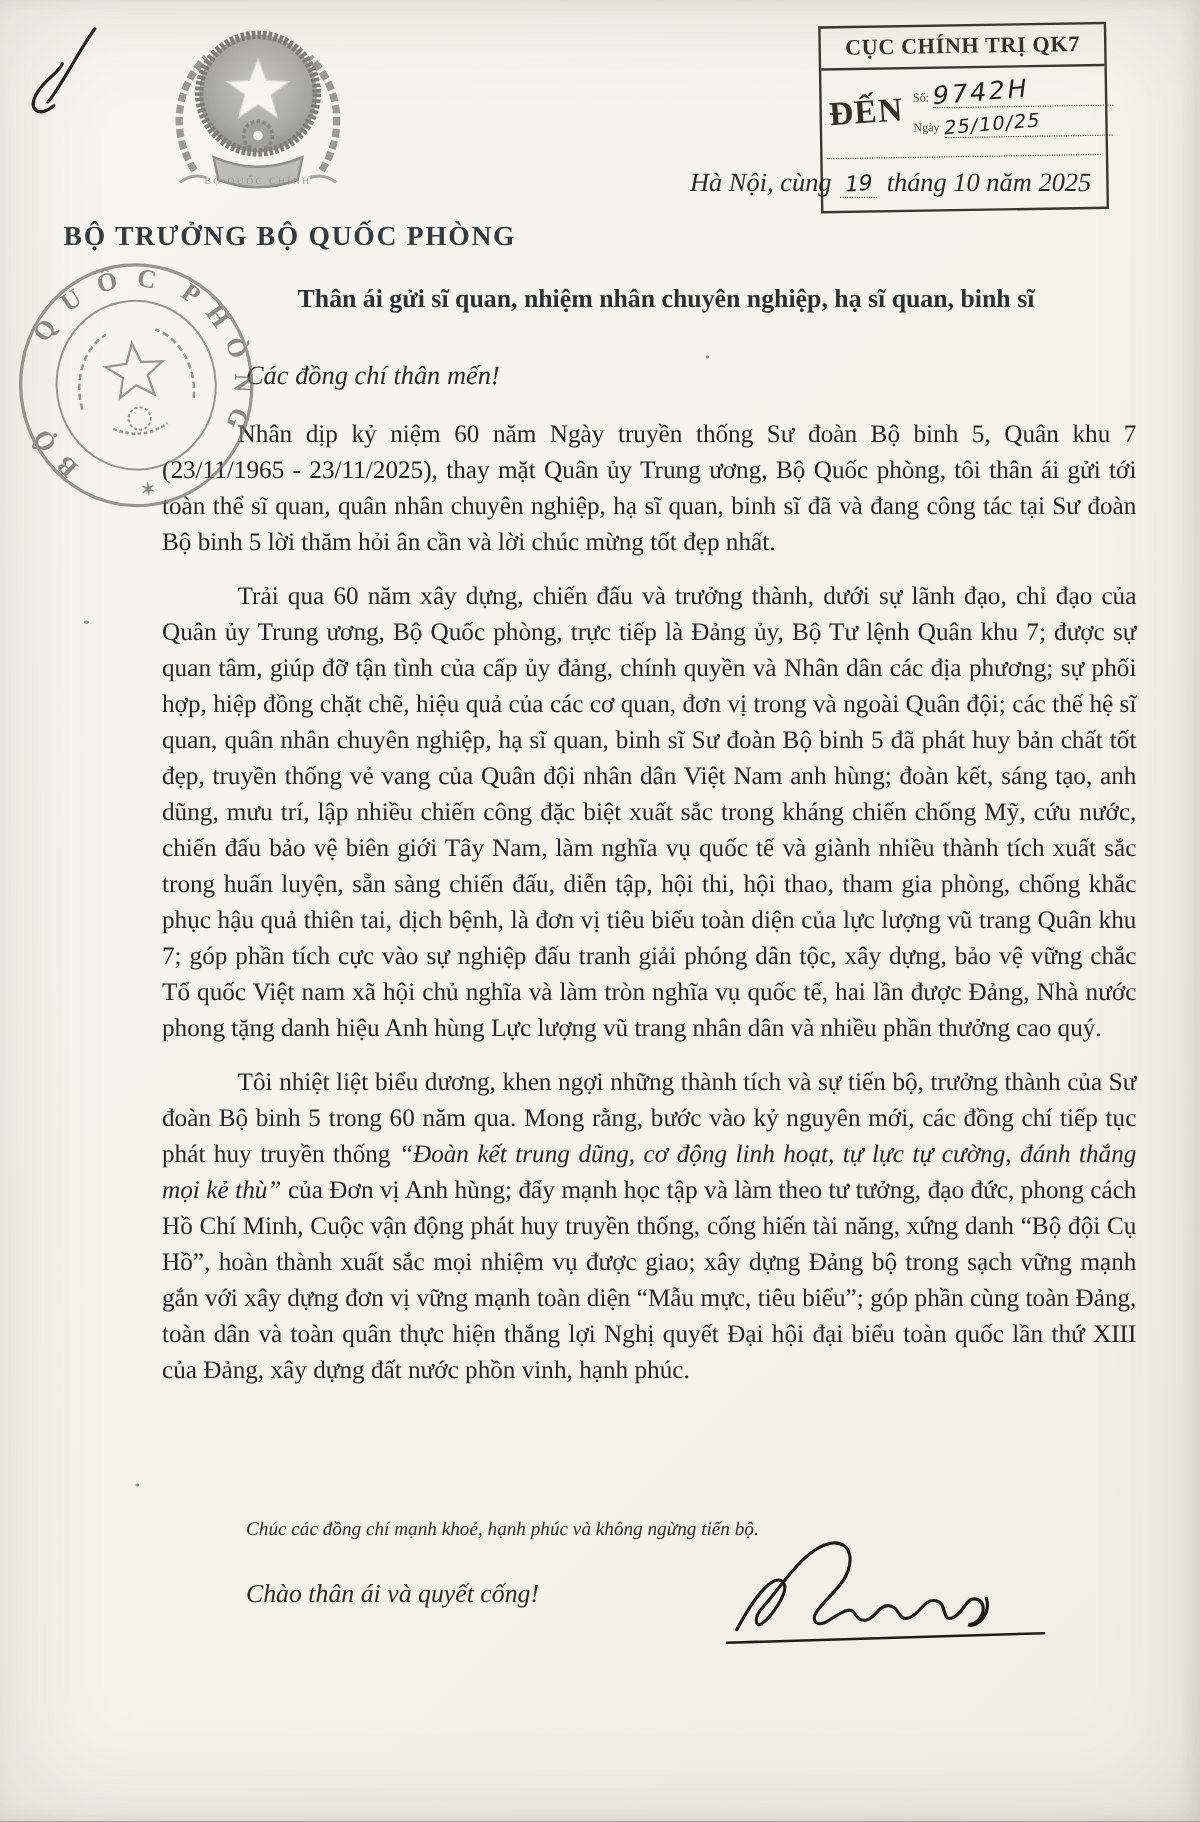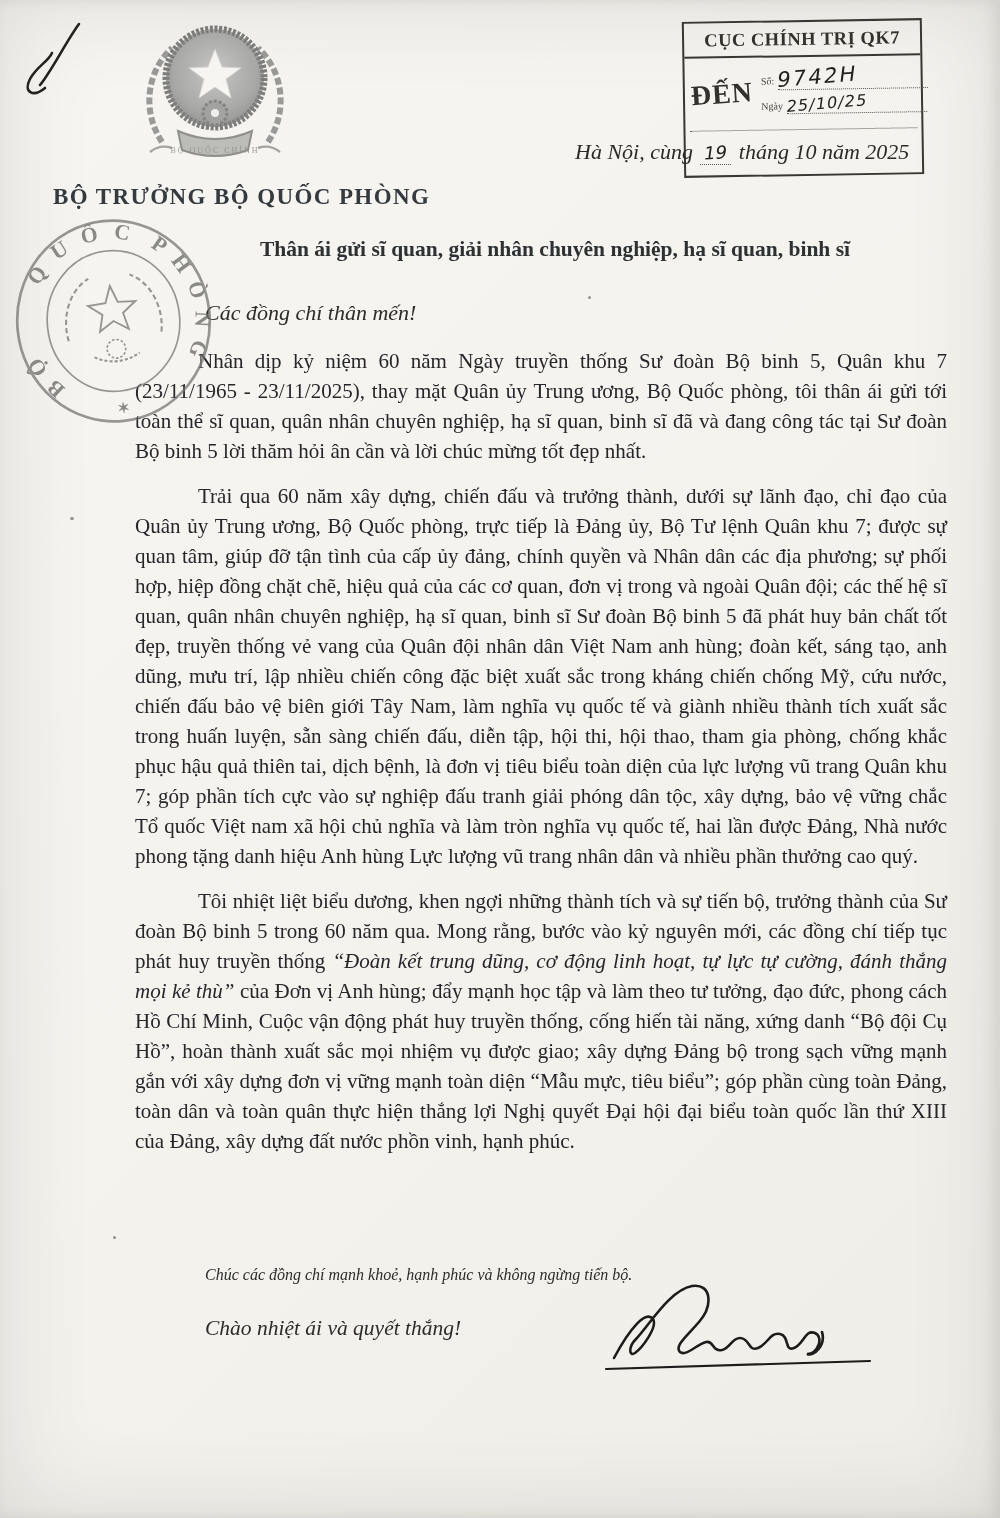--- a/index.html
+++ b/index.html
@@ -133,33 +133,33 @@
     </g>
     <g transform="rotate(-6 100 105)" fill="#6f6f6d" font-family="Liberation Serif,serif" font-weight="bold" font-size="21">
       <text letter-spacing="10"><textPath href="#sealRing" startOffset="428">BỘ</textPath></text>
       <text letter-spacing="14"><textPath href="#sealRing" startOffset="42">QUỐC</textPath></text>
       <text letter-spacing="11"><textPath href="#sealRing" startOffset="168">PHÒNG</textPath></text>
       <text font-size="14"><textPath href="#sealRing" startOffset="365">✶</textPath></text>
     </g>
   </svg>
 
   <div class="salutation">
-    <div>Thân ái gửi sĩ quan, giải nhân chuyên nghiệp, hạ sĩ quan, binh sĩ</div>
+    <div>Thân ái gửi sĩ quan, nhiệm nhân chuyên nghiệp, hạ sĩ quan, binh sĩ</div>
   </div>
 
   <div class="greeting">Các đồng chí thân mến!</div>
 
   <div class="body-text">
     <p>Nhân dịp kỷ niệm 60 năm Ngày truyền thống Sư đoàn Bộ binh 5, Quân khu 7 (23/11/1965 - 23/11/2025), thay mặt Quân ủy Trung ương, Bộ Quốc phòng, tôi thân ái gửi tới toàn thể sĩ quan, quân nhân chuyên nghiệp, hạ sĩ quan, binh sĩ đã và đang công tác tại Sư đoàn Bộ binh 5 lời thăm hỏi ân cần và lời chúc mừng tốt đẹp nhất.</p>
     <p>Trải qua 60 năm xây dựng, chiến đấu và trưởng thành, dưới sự lãnh đạo, chỉ đạo của Quân ủy Trung ương, Bộ Quốc phòng, trực tiếp là Đảng ủy, Bộ Tư lệnh Quân khu 7; được sự quan tâm, giúp đỡ tận tình của cấp ủy đảng, chính quyền và Nhân dân các địa phương; sự phối hợp, hiệp đồng chặt chẽ, hiệu quả của các cơ quan, đơn vị trong và ngoài Quân đội; các thế hệ sĩ quan, quân nhân chuyên nghiệp, hạ sĩ quan, binh sĩ Sư đoàn Bộ binh 5 đã phát huy bản chất tốt đẹp, truyền thống vẻ vang của Quân đội nhân dân Việt Nam anh hùng; đoàn kết, sáng tạo, anh dũng, mưu trí, lập nhiều chiến công đặc biệt xuất sắc trong kháng chiến chống Mỹ, cứu nước, chiến đấu bảo vệ biên giới Tây Nam, làm nghĩa vụ quốc tế và giành nhiều thành tích xuất sắc trong huấn luyện, sẵn sàng chiến đấu, diễn tập, hội thi, hội thao, tham gia phòng, chống khắc phục hậu quả thiên tai, dịch bệnh, là đơn vị tiêu biểu toàn diện của lực lượng vũ trang Quân khu 7; góp phần tích cực vào sự nghiệp đấu tranh giải phóng dân tộc, xây dựng, bảo vệ vững chắc Tổ quốc Việt nam xã hội chủ nghĩa và làm tròn nghĩa vụ quốc tế, hai lần được Đảng, Nhà nước phong tặng danh hiệu Anh hùng Lực lượng vũ trang nhân dân và nhiều phần thưởng cao quý.</p>
     <p><span>Tôi nhiệt liệt biểu dương, khen ngợi những thành tích và sự tiến bộ, trưởng thành của Sư đoàn Bộ binh 5 trong 60 năm qua. Mong rằng, bước vào kỷ nguyên mới, các đồng chí tiếp tục phát huy truyền thống </span><span class="quote-italic">“Đoàn kết trung dũng, cơ động linh hoạt, tự lực tự cường, đánh thắng mọi kẻ thù”</span><span> của Đơn vị Anh hùng; đẩy mạnh học tập và làm theo tư tưởng, đạo đức, phong cách Hồ Chí Minh, Cuộc vận động phát huy truyền thống, cống hiến tài năng, xứng danh “Bộ đội Cụ Hồ”, hoàn thành xuất sắc mọi nhiệm vụ được giao; xây dựng Đảng bộ trong sạch vững mạnh gắn với xây dựng đơn vị vững mạnh toàn diện “Mẫu mực, tiêu biểu”; góp phần cùng toàn Đảng, toàn dân và toàn quân thực hiện thắng lợi Nghị quyết Đại hội đại biểu toàn quốc lần thứ XIII của Đảng, xây dựng đất nước phồn vinh, hạnh phúc.</span></p>
   </div>
 
   <div class="wish">Chúc các đồng chí mạnh khoẻ, hạnh phúc và không ngừng tiến bộ.</div>
-  <div class="farewell">Chào nhiệt ái và quyết thắng!</div>
+  <div class="farewell">Chào thân ái và quyết cống!</div>
 
   <svg class="signature" viewBox="0 0 290 100">
     <g fill="none" stroke="#1d1c1a" stroke-width="2.6" stroke-linecap="round">
       <path d="M16,84 C32,54 48,36 55,45 C60,53 44,74 37,79 C31,83 30,73 38,65 C52,50 72,16 94,12 C114,9 115,32 101,48 C89,62 76,72 82,78 C88,83 99,70 108,68 C116,66 114,78 124,76 C132,74 134,64 142,64 C152,64 150,78 160,74 C170,70 172,58 182,60 C192,62 186,78 196,74 C206,70 207,55 217,59 C226,63 220,80 209,80 C216,83 228,71 224,58"></path>
       <path d="M8,95 L272,87" stroke-width="2.2"></path>
     </g>
   </svg>
 
 
   <div class="speck" style="left:70px;top:517px;width:4px;height:3px;"></div>

